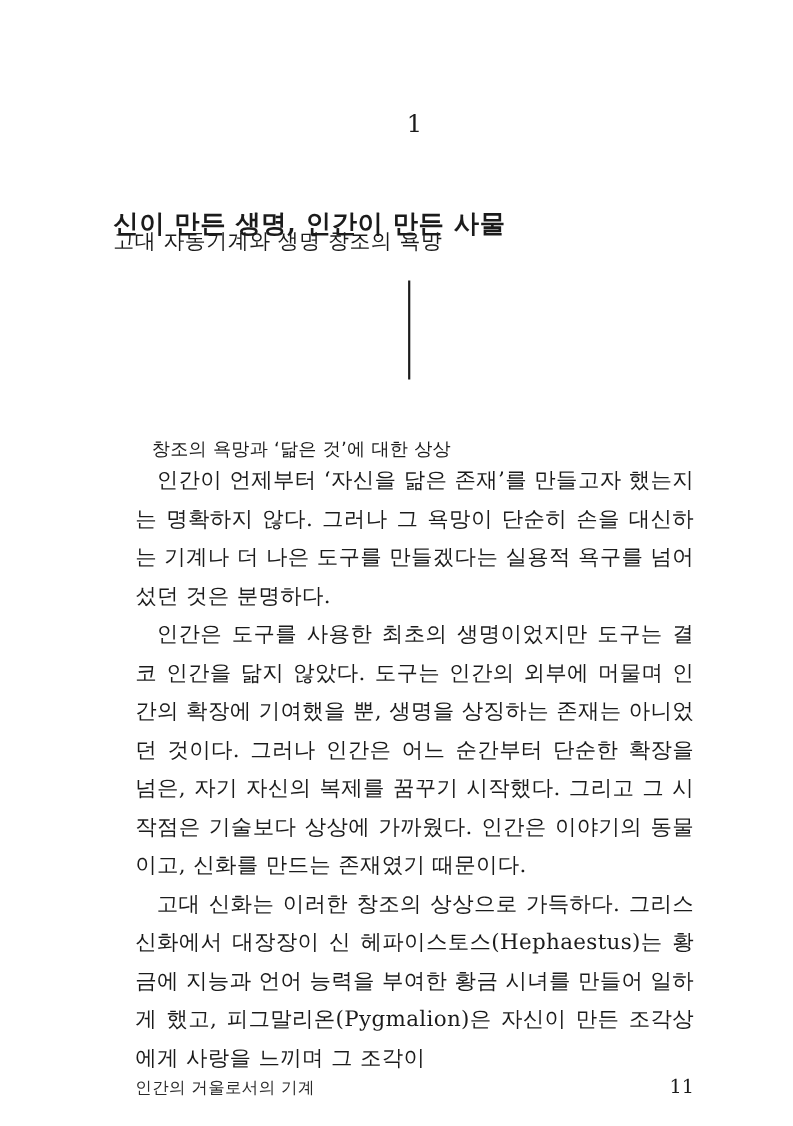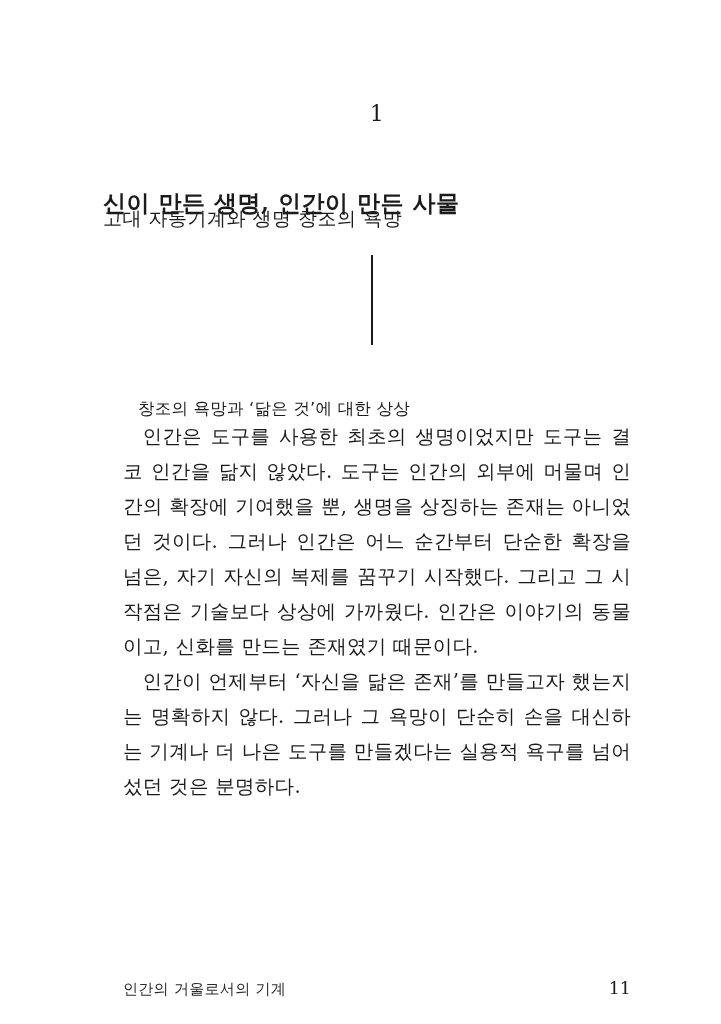--- a/index.html
+++ b/index.html
@@ -112,22 +112,23 @@
 
   <h1 class="chapter-title">신이 만든 생명, 인간이 만든 사물</h1>
 
   <div class="chapter-subtitle">고대 자동기계와 생명 창조의 욕망</div>
 
   <div class="divider-line"></div>
 
   <h2 class="section-heading">창조의 욕망과 ‘닮은 것’에 대한 상상</h2>
 
   <div class="body-text">
+    <p>인간이 언제부터 ‘자신을 닮은 존재’를 만들고자 했는지는 명확하지 않다. 그러나 그 욕망이 단순히 손을 대신하는 기계나 더 나은 도구를 만들겠다는 실용적 욕구를 넘어섰던 것은 분명하다.</p>
     <p>인간은 도구를 사용한 최초의 생명이었지만 도구는 결코 인간을 닮지 않았다. 도구는 인간의 외부에 머물며 인간의 확장에 기여했을 뿐, 생명을 상징하는 존재는 아니었던 것이다. 그러나 인간은 어느 순간부터 단순한 확장을 넘은, 자기 자신의 복제를 꿈꾸기 시작했다. 그리고 그 시작점은 기술보다 상상에 가까웠다. 인간은 이야기의 동물이고, 신화를 만드는 존재였기 때문이다.</p>
-    <p>인간이 언제부터 ‘자신을 닮은 존재’를 만들고자 했는지는 명확하지 않다. 그러나 그 욕망이 단순히 손을 대신하는 기계나 더 나은 도구를 만들겠다는 실용적 욕구를 넘어섰던 것은 분명하다.</p>
+    <p>고대 신화는 이러한 창조의 상상으로 가득하다. 그리스 신화에서 대장장이 신 헤파이스토스(Hephaestus)는 황금에 지능과 언어 능력을 부여한 황금 시녀를 만들어 일하게 했고, 피그말리온(Pygmalion)은 자신이 만든 조각상에게 사랑을 느끼며 그 조각이</p>
   </div>
 
   <div class="page-footer">
     <span class="running-title">인간의 거울로서의 기계</span>
     <span class="page-number">11</span>
   </div>
 
 </div>
 
 </body></html>

